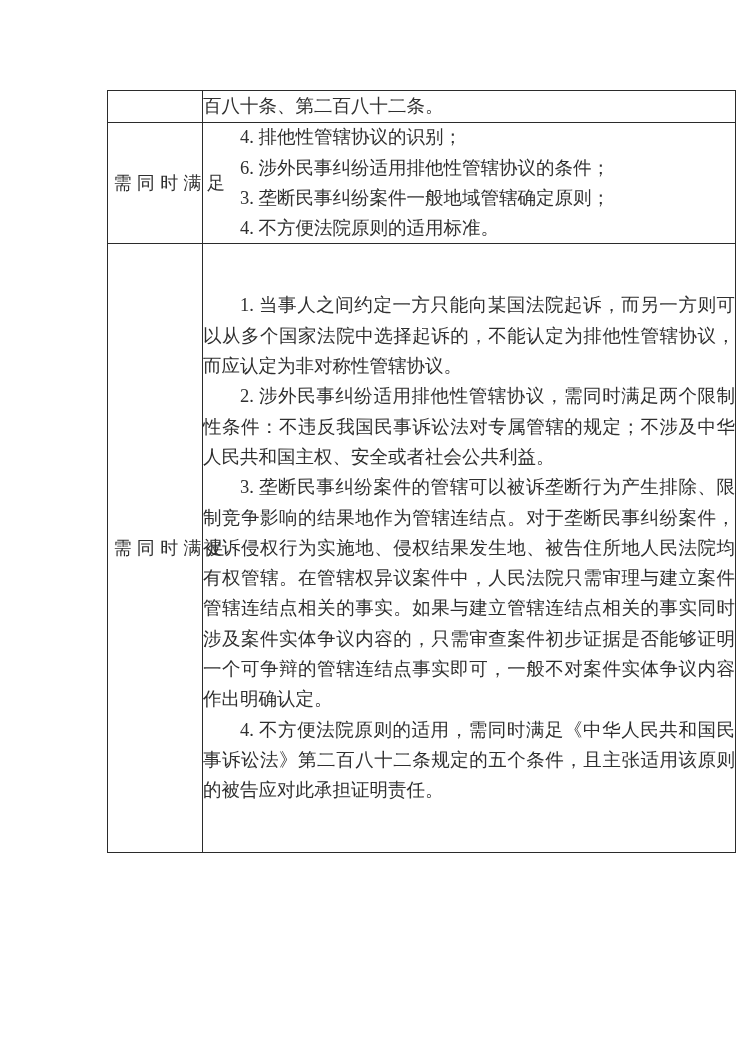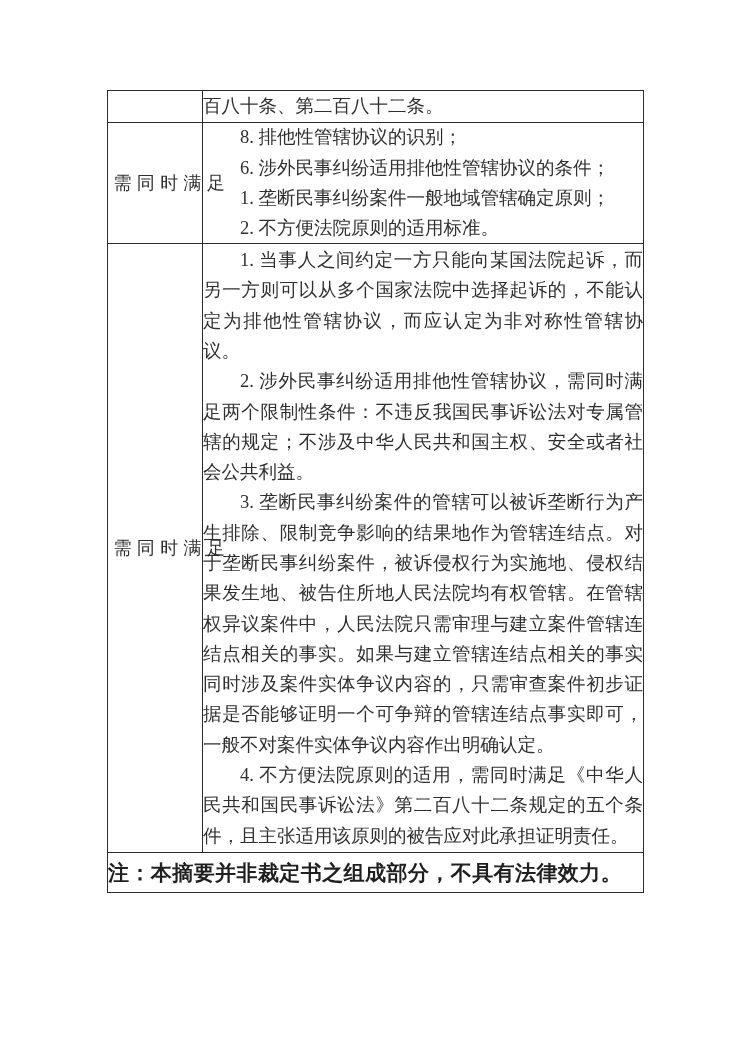--- a/index.html
+++ b/index.html
@@ -13,21 +13,21 @@
   body{
     width:750px;height:1061px;
     background:var(--bg);
     position:relative;
     font-family:"Liberation Serif","DejaVu Serif",serif;
     color:var(--text);
   }
   .doc-table{
     position:absolute;
     left:107px;top:90px;
-    width:537px;
+    width:629px;
     border-collapse:collapse;
     table-layout:fixed;
   }
   .doc-table td{
     border:1.5px solid var(--border);
     vertical-align:middle;
     padding:0;
   }
   col.label-col{width:95px;}
   
@@ -94,38 +94,35 @@
         <div class="cw cw-r1">
           <p>百八十条、第二百八十二条。</p>
         </div>
       </td>
     </tr>
 
     <tr class="r2">
       <td class="label-cell">需同时满足</td>
       <td class="content-cell">
         <div class="cw cw-r2">
-          <p>8. 排他性管辖协议的识别；</p>
+          <p>4. 排他性管辖协议的识别；</p>
           <p>6. 涉外民事纠纷适用排他性管辖协议的条件；</p>
-          <p>1. 垄断民事纠纷案件一般地域管辖确定原则；</p>
-          <p>2. 不方便法院原则的适用标准。</p>
+          <p>3. 垄断民事纠纷案件一般地域管辖确定原则；</p>
+          <p>4. 不方便法院原则的适用标准。</p>
         </div>
       </td>
     </tr>
 
     <tr class="r3">
       <td class="label-cell">需同时满足</td>
       <td class="content-cell">
         <div class="cw cw-r3">
           <p>1. 当事人之间约定一方只能向某国法院起诉，而另一方则可以从多个国家法院中选择起诉的，不能认定为排他性管辖协议，而应认定为非对称性管辖协议。</p>
           <p>2. 涉外民事纠纷适用排他性管辖协议，需同时满足两个限制性条件：不违反我国民事诉讼法对专属管辖的规定；不涉及中华人民共和国主权、安全或者社会公共利益。</p>
           <p>3. 垄断民事纠纷案件的管辖可以被诉垄断行为产生排除、限制竞争影响的结果地作为管辖连结点。对于垄断民事纠纷案件，被诉侵权行为实施地、侵权结果发生地、被告住所地人民法院均有权管辖。在管辖权异议案件中，人民法院只需审理与建立案件管辖连结点相关的事实。如果与建立管辖连结点相关的事实同时涉及案件实体争议内容的，只需审查案件初步证据是否能够证明一个可争辩的管辖连结点事实即可，一般不对案件实体争议内容作出明确认定。</p>
           <p>4. 不方便法院原则的适用，需同时满足《中华人民共和国民事诉讼法》第二百八十二条规定的五个条件，且主张适用该原则的被告应对此承担证明责任。</p>
         </div>
       </td>
     </tr>
 
-    <tr class="r4">
-      <td class="note-cell" colspan="2">注：本摘要并非裁定书之组成部分，不具有法律效力。</td>
-    </tr>
   </tbody>
     </table>
 </div>
 
 </body></html>

